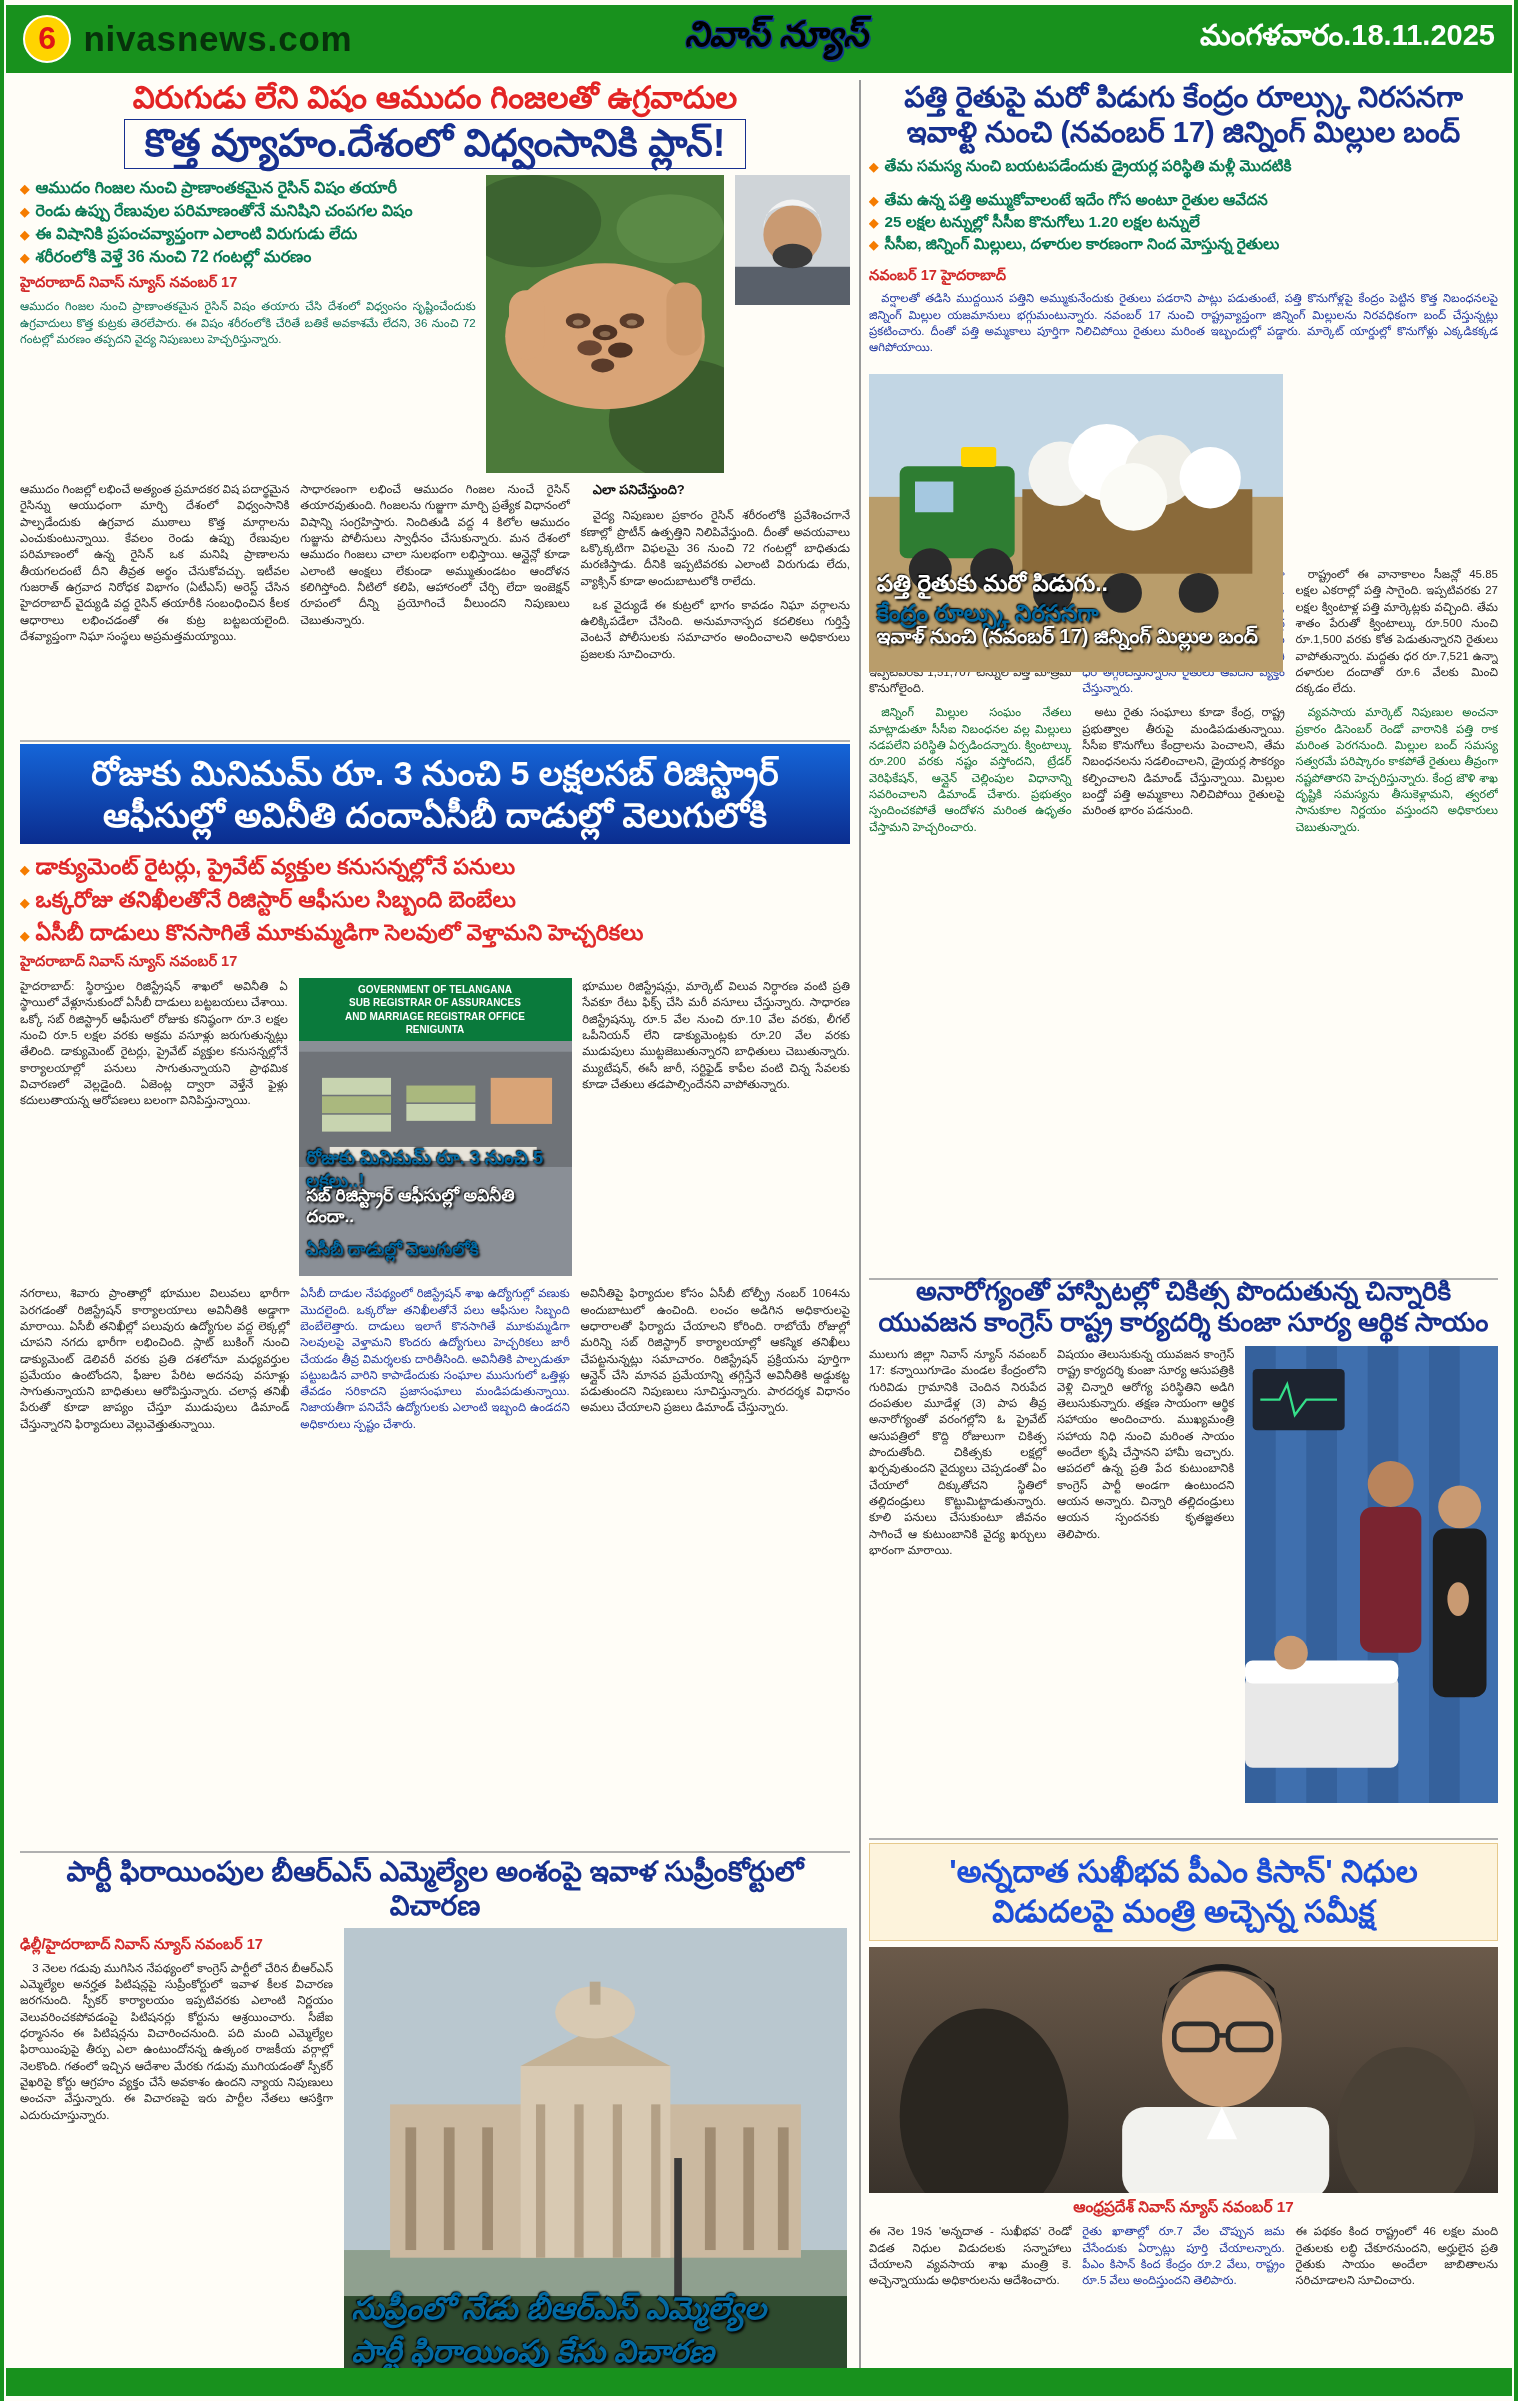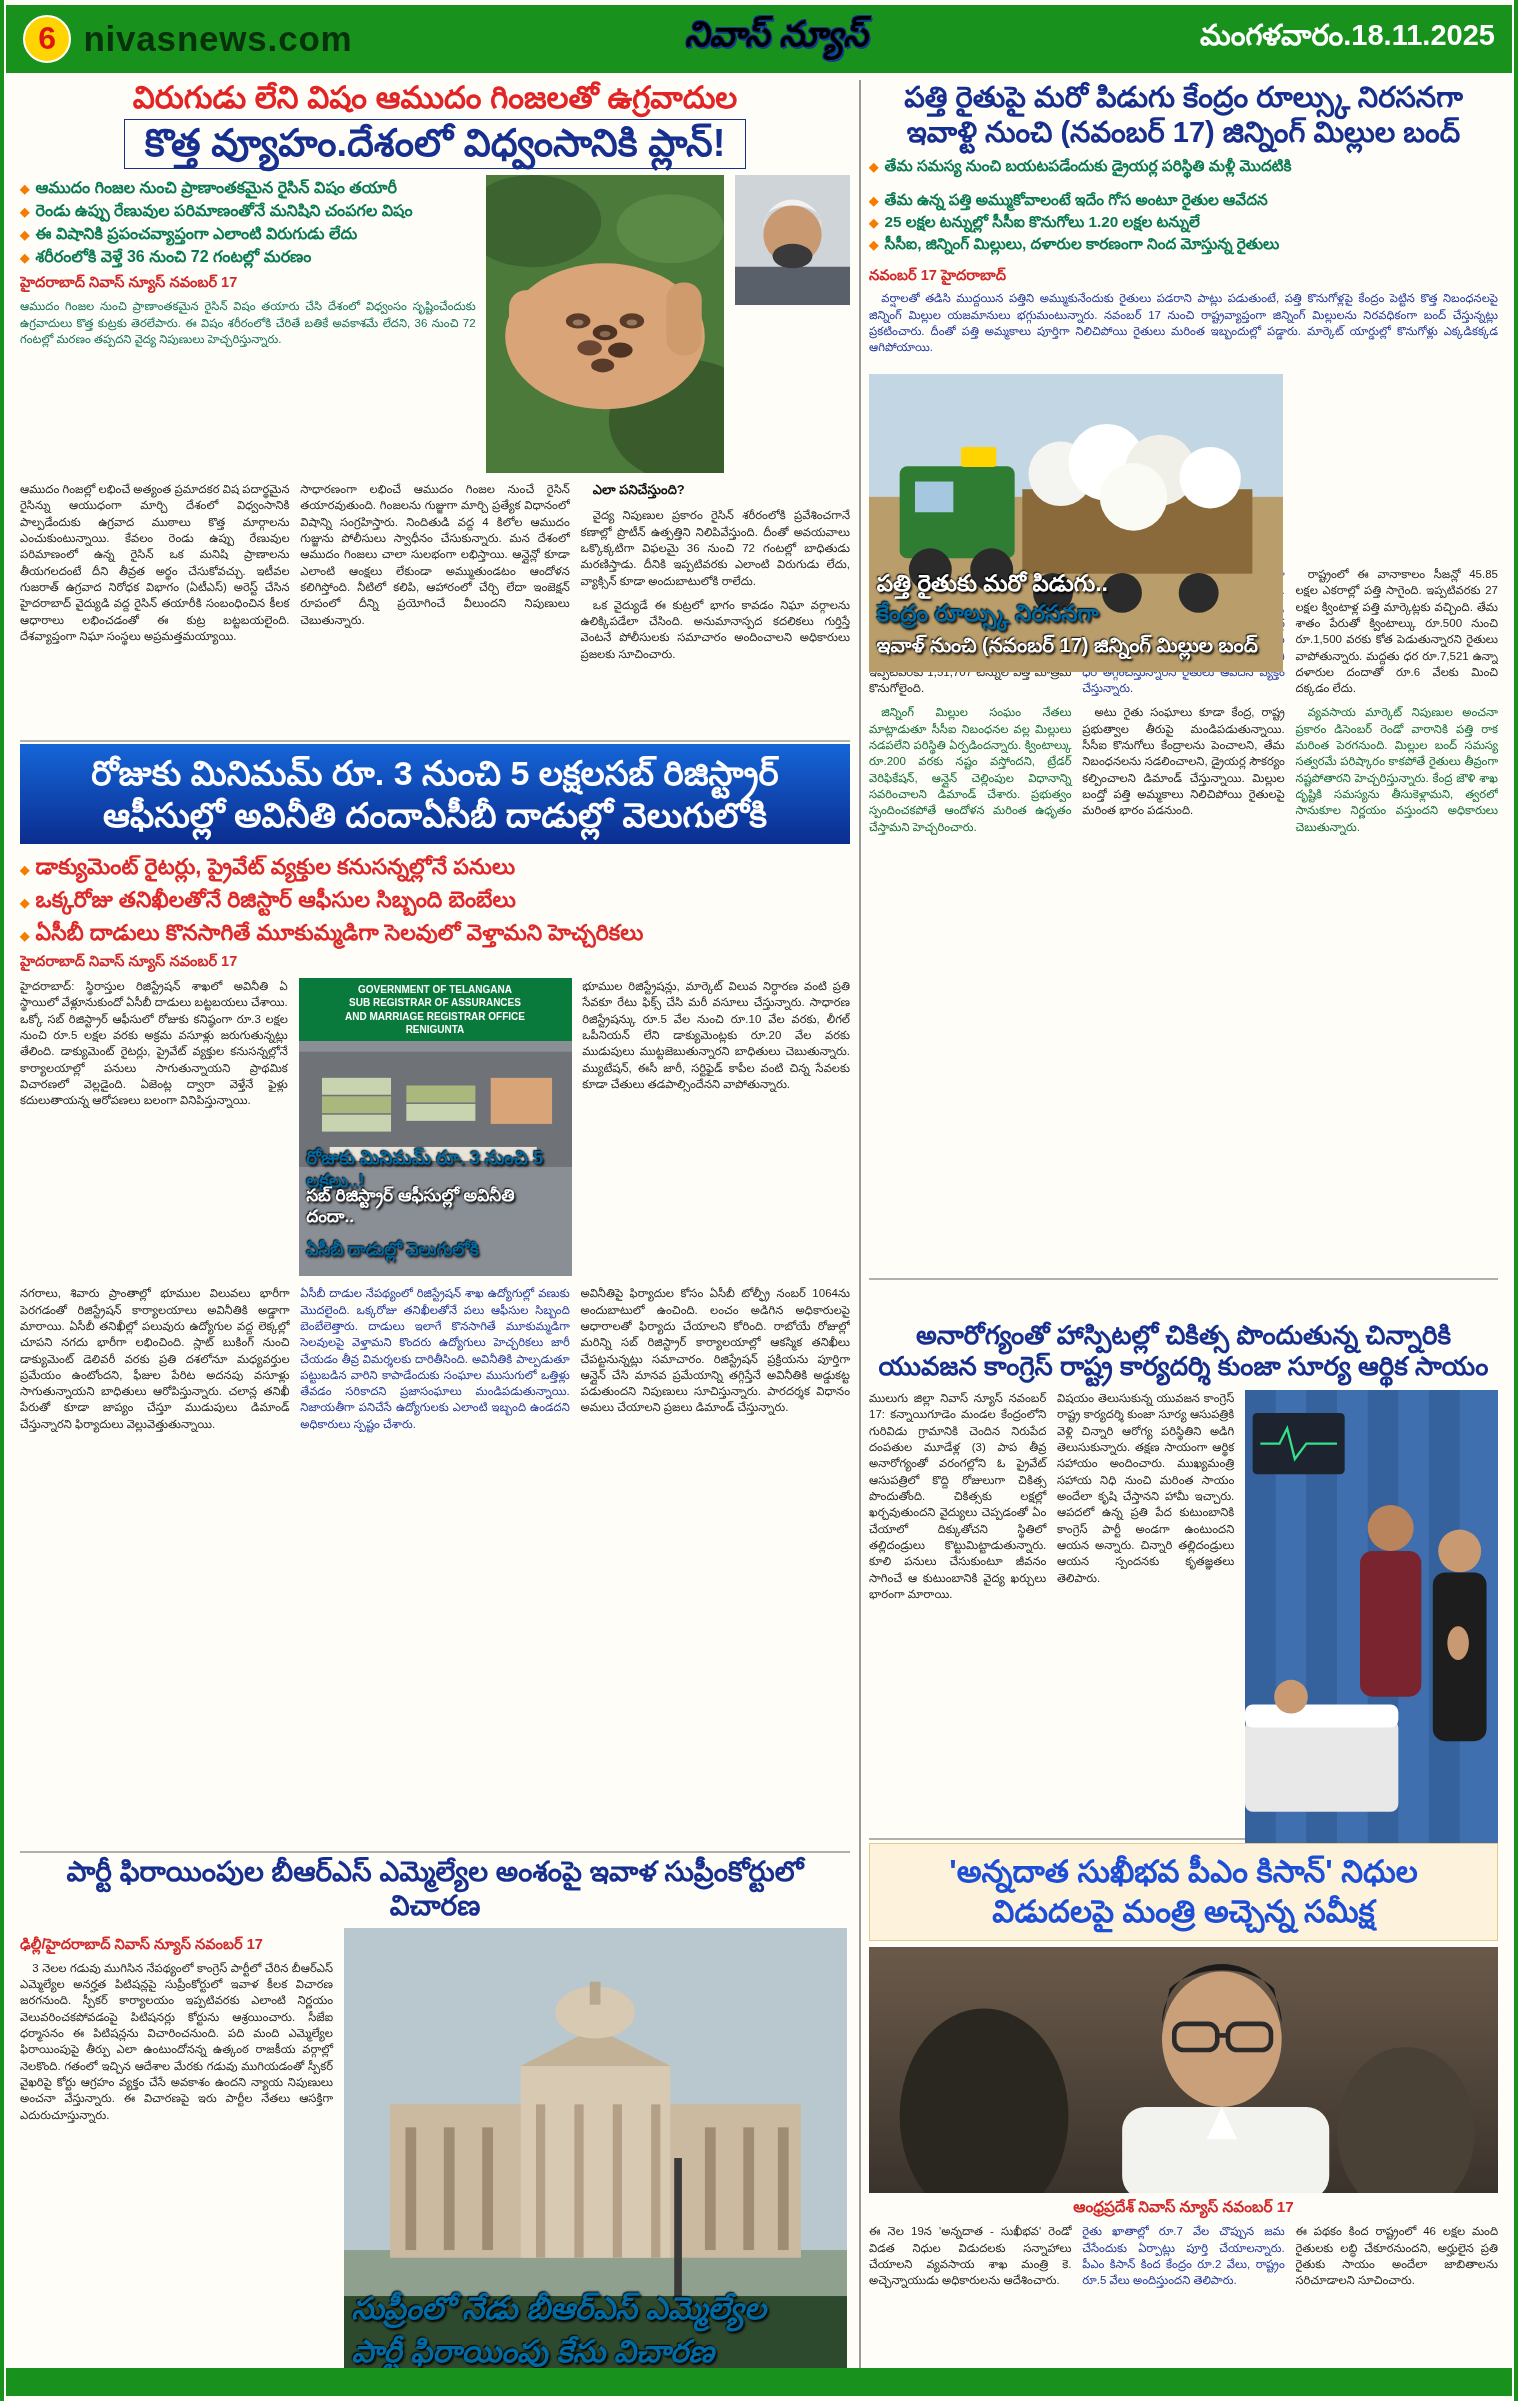--- a/index.html
+++ b/index.html
@@ -149,21 +149,21 @@
           <circle cx="380" cy="125" r="46" fill="#f0efe8"></circle>
           <circle cx="445" cy="135" r="40" fill="#ffffff"></circle>
           <circle cx="345" cy="160" r="44" fill="#fbfbf6"></circle>
           <circle cx="240" cy="285" r="26" fill="#2b2b2b"></circle>
           <circle cx="330" cy="285" r="26" fill="#2b2b2b"></circle>
           <circle cx="430" cy="285" r="26" fill="#2b2b2b"></circle>
           <rect x="120" y="95" width="46" height="26" rx="4" fill="#ffd400"></rect>
         </svg>
         <div class="ovl ow" style="bottom:74px;font-size:23px;">పత్తి రైతుకు మరో పిడుగు..</div>
         <div class="ovl oy" style="bottom:44px;font-size:23px;">కేంద్రం రూల్స్కు నిరసనగా</div>
-        <div class="ovl ow" style="bottom:14px;font-size:20px;">ఇవాళ్ నుంచి (నవంబర్ 17) జిన్నింగ్ మిల్లుల బంద్</div>
+        <div class="ovl ow" style="bottom:23px;font-size:20px;">ఇవాళ్ నుంచి (నవంబర్ 17) జిన్నింగ్ మిల్లుల బంద్</div>
       </div>
     </div>
     <div class="row" style="height:675px;margin-top:9.2px;">
       <div class="col">
         <p>పత్తి కొనుగోళ్లలో కేంద్ర ప్రభుత్వ రంగ సంస్థ సీసీఐ నిబంధనలు క్షేత్రస్థాయిలో అమలు కావడం లేదని మిల్లర్లు ఆరోపిస్తున్నారు. ఏఐ-1, ఏఐ-2 కేటగిరీలతో పాటు తేమ శాతం 8 నుంచి 12 శాతం లోపు ఉండాలన్న నిబంధన రైతులకు శాపంగా మారింది. రాష్ట్రంలో ఈ సీజన్లో ఇప్పటివరకు 1,51,707 టన్నుల పత్తి మాత్రమే కొనుగోలైంది.</p>
         <p class="t-green">జిన్నింగ్ మిల్లుల సంఘం నేతలు మాట్లాడుతూ సీసీఐ నిబంధనల వల్ల మిల్లులు నడపలేని పరిస్థితి ఏర్పడిందన్నారు. క్వింటాల్కు రూ.200 వరకు నష్టం వస్తోందని, ట్రేడర్ వెరిఫికేషన్, ఆన్లైన్ చెల్లింపుల విధానాన్ని సవరించాలని డిమాండ్ చేశారు. ప్రభుత్వం స్పందించకపోతే ఆందోళన మరింత ఉధృతం చేస్తామని హెచ్చరించారు.</p>
       </div>
       <div class="col">
         <p class="t-blue">మొత్తం 25 లక్షల టన్నుల దిగుబడి అంచనా ఉండగా సీసీఐ కొన్నది 1.20 లక్షల టన్నులే. వరంగల్, ఖమ్మం, ఆదిలాబాద్, నల్గొండ, సూర్యాపేట జిల్లాల్లో కొనుగోలు కేంద్రాల వద్ద రైతులు రోజుల తరబడి పడిగాపులు కాస్తున్నారు. అకాల వర్షాలతో తేమ శాతం పెరిగి ధర తగ్గించేస్తున్నారని రైతులు ఆవేదన వ్యక్తం చేస్తున్నారు.</p>
         <p>అటు రైతు సంఘాలు కూడా కేంద్ర, రాష్ట్ర ప్రభుత్వాల తీరుపై మండిపడుతున్నాయి. సీసీఐ కొనుగోలు కేంద్రాలను పెంచాలని, తేమ నిబంధనలను సడలించాలని, డ్రైయర్ల సౌకర్యం కల్పించాలని డిమాండ్ చేస్తున్నాయి. మిల్లుల బంద్తో పత్తి అమ్మకాలు నిలిచిపోయి రైతులపై మరింత భారం పడనుంది.</p>
@@ -212,21 +212,21 @@
       </div>
       <div class="col">భూముల రిజిస్ట్రేషన్లు, మార్కెట్ విలువ నిర్ధారణ వంటి ప్రతి సేవకూ రేటు ఫిక్స్ చేసి మరీ వసూలు చేస్తున్నారు. సాధారణ రిజిస్ట్రేషన్కు రూ.5 వేల నుంచి రూ.10 వేల వరకు, లీగల్ ఒపీనియన్ లేని డాక్యుమెంట్లకు రూ.20 వేల వరకు ముడుపులు ముట్టజెబుతున్నారని బాధితులు చెబుతున్నారు. మ్యుటేషన్, ఈసీ జారీ, సర్టిఫైడ్ కాపీల వంటి చిన్న సేవలకు కూడా చేతులు తడపాల్సిందేనని వాపోతున్నారు.</div>
     </div>
     <div class="row" style="height:537px;margin-top:9.2px;">
       <div class="col">నగరాలు, శివారు ప్రాంతాల్లో భూముల విలువలు భారీగా పెరగడంతో రిజిస్ట్రేషన్ కార్యాలయాలు అవినీతికి అడ్డాగా మారాయి. ఏసీబీ తనిఖీల్లో పలువురు ఉద్యోగుల వద్ద లెక్కల్లో చూపని నగదు భారీగా లభించింది. స్లాట్ బుకింగ్ నుంచి డాక్యుమెంట్ డెలివరీ వరకు ప్రతి దశలోనూ మధ్యవర్తుల ప్రమేయం ఉంటోందని, ఫీజుల పేరిట అదనపు వసూళ్లు సాగుతున్నాయని బాధితులు ఆరోపిస్తున్నారు. చలాన్ల తనిఖీ పేరుతో కూడా జాప్యం చేస్తూ ముడుపులు డిమాండ్ చేస్తున్నారని ఫిర్యాదులు వెల్లువెత్తుతున్నాయి.</div>
       <div class="col t-blue">ఏసీబీ దాడుల నేపథ్యంలో రిజిస్ట్రేషన్ శాఖ ఉద్యోగుల్లో వణుకు మొదలైంది. ఒక్కరోజు తనిఖీలతోనే పలు ఆఫీసుల సిబ్బంది బెంబేలెత్తారు. దాడులు ఇలాగే కొనసాగితే మూకుమ్మడిగా సెలవులపై వెళ్తామని కొందరు ఉద్యోగులు హెచ్చరికలు జారీ చేయడం తీవ్ర విమర్శలకు దారితీసింది. అవినీతికి పాల్పడుతూ పట్టుబడిన వారిని కాపాడేందుకు సంఘాల ముసుగులో ఒత్తిళ్లు తేవడం సరికాదని ప్రజాసంఘాలు మండిపడుతున్నాయి. నిజాయతీగా పనిచేసే ఉద్యోగులకు ఎలాంటి ఇబ్బంది ఉండదని అధికారులు స్పష్టం చేశారు.</div>
       <div class="col">అవినీతిపై ఫిర్యాదుల కోసం ఏసీబీ టోల్ఫ్రీ నంబర్ 1064ను అందుబాటులో ఉంచింది. లంచం అడిగిన అధికారులపై ఆధారాలతో ఫిర్యాదు చేయాలని కోరింది. రాబోయే రోజుల్లో మరిన్ని సబ్ రిజిస్ట్రార్ కార్యాలయాల్లో ఆకస్మిక తనిఖీలు చేపట్టనున్నట్లు సమాచారం. రిజిస్ట్రేషన్ ప్రక్రియను పూర్తిగా ఆన్లైన్ చేసి మానవ ప్రమేయాన్ని తగ్గిస్తేనే అవినీతికి అడ్డుకట్ట పడుతుందని నిపుణులు సూచిస్తున్నారు. పారదర్శక విధానం అమలు చేయాలని ప్రజలు డిమాండ్ చేస్తున్నారు.</div>
     </div>
   </section>
 
-  <section style="left:869px;top:1320px;width:629px;height:554px;">
+  <section style="left:869px;top:1276px;width:629px;height:554px;">
     <div class="h-navy" style="font-size:26px;">అనారోగ్యంతో హాస్పిటల్లో చికిత్స పొందుతున్న చిన్నారికి</div>
     <div class="h-navy" style="font-size:26px;margin-bottom:7.7px;">యువజన కాంగ్రెస్ రాష్ట్ర కార్యదర్శి కుంజా సూర్య ఆర్థిక సాయం</div>
     <div class="row" style="height:457px;">
       <div class="col">ములుగు జిల్లా నివాస్ న్యూస్ నవంబర్ 17: కన్నాయిగూడెం మండల కేంద్రంలోని గురివిడు గ్రామానికి చెందిన నిరుపేద దంపతుల మూడేళ్ల (3) పాప తీవ్ర అనారోగ్యంతో వరంగల్లోని ఓ ప్రైవేట్ ఆసుపత్రిలో కొద్ది రోజులుగా చికిత్స పొందుతోంది. చికిత్సకు లక్షల్లో ఖర్చవుతుందని వైద్యులు చెప్పడంతో ఏం చేయాలో దిక్కుతోచని స్థితిలో తల్లిదండ్రులు కొట్టుమిట్టాడుతున్నారు. కూలి పనులు చేసుకుంటూ జీవనం సాగించే ఆ కుటుంబానికి వైద్య ఖర్చులు భారంగా మారాయి.</div>
       <div class="col">విషయం తెలుసుకున్న యువజన కాంగ్రెస్ రాష్ట్ర కార్యదర్శి కుంజా సూర్య ఆసుపత్రికి వెళ్లి చిన్నారి ఆరోగ్య పరిస్థితిని అడిగి తెలుసుకున్నారు. తక్షణ సాయంగా ఆర్థిక సహాయం అందించారు. ముఖ్యమంత్రి సహాయ నిధి నుంచి మరింత సాయం అందేలా కృషి చేస్తానని హామీ ఇచ్చారు. ఆపదలో ఉన్న ప్రతి పేద కుటుంబానికి కాంగ్రెస్ పార్టీ అండగా ఉంటుందని ఆయన అన్నారు. చిన్నారి తల్లిదండ్రులు ఆయన స్పందనకు కృతజ్ఞతలు తెలిపారు.</div>
       <div class="imgbox" style="width:253px;height:457px;">
         <svg viewBox="0 0 330 596" preserveAspectRatio="none" aria-hidden="true">
           <rect width="330" height="596" fill="#3f6fae"></rect>
           <rect x="0" width="40" height="596" fill="#35619c"></rect>
           <rect x="80" width="40" height="596" fill="#35619c"></rect>

